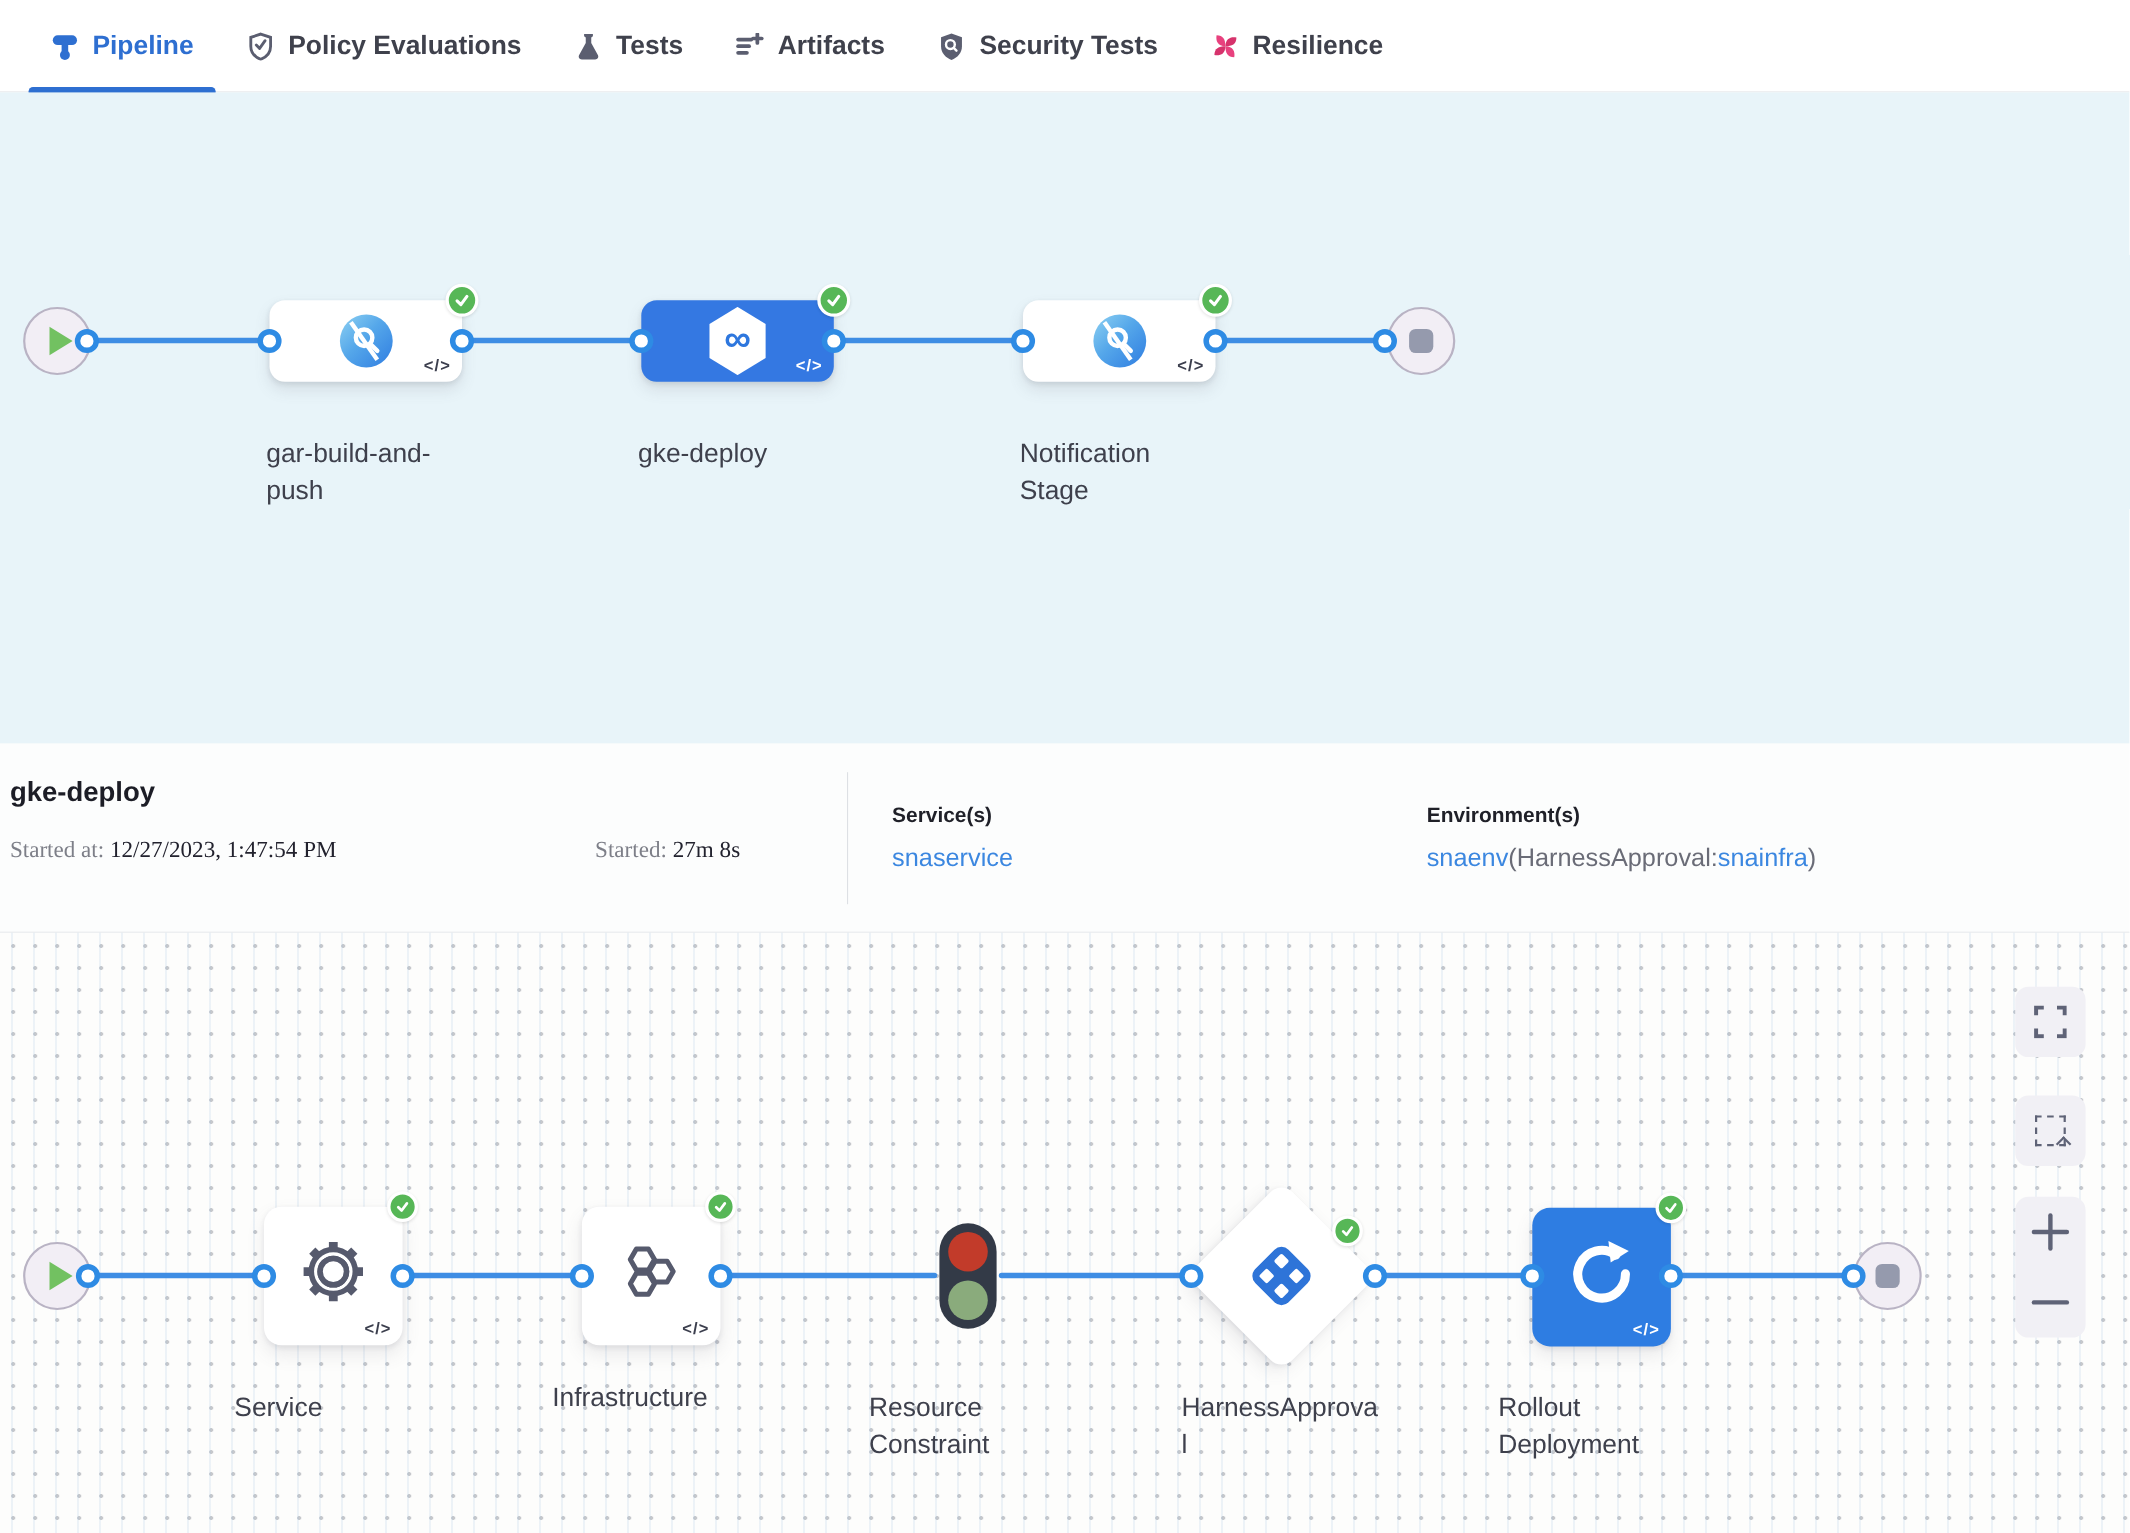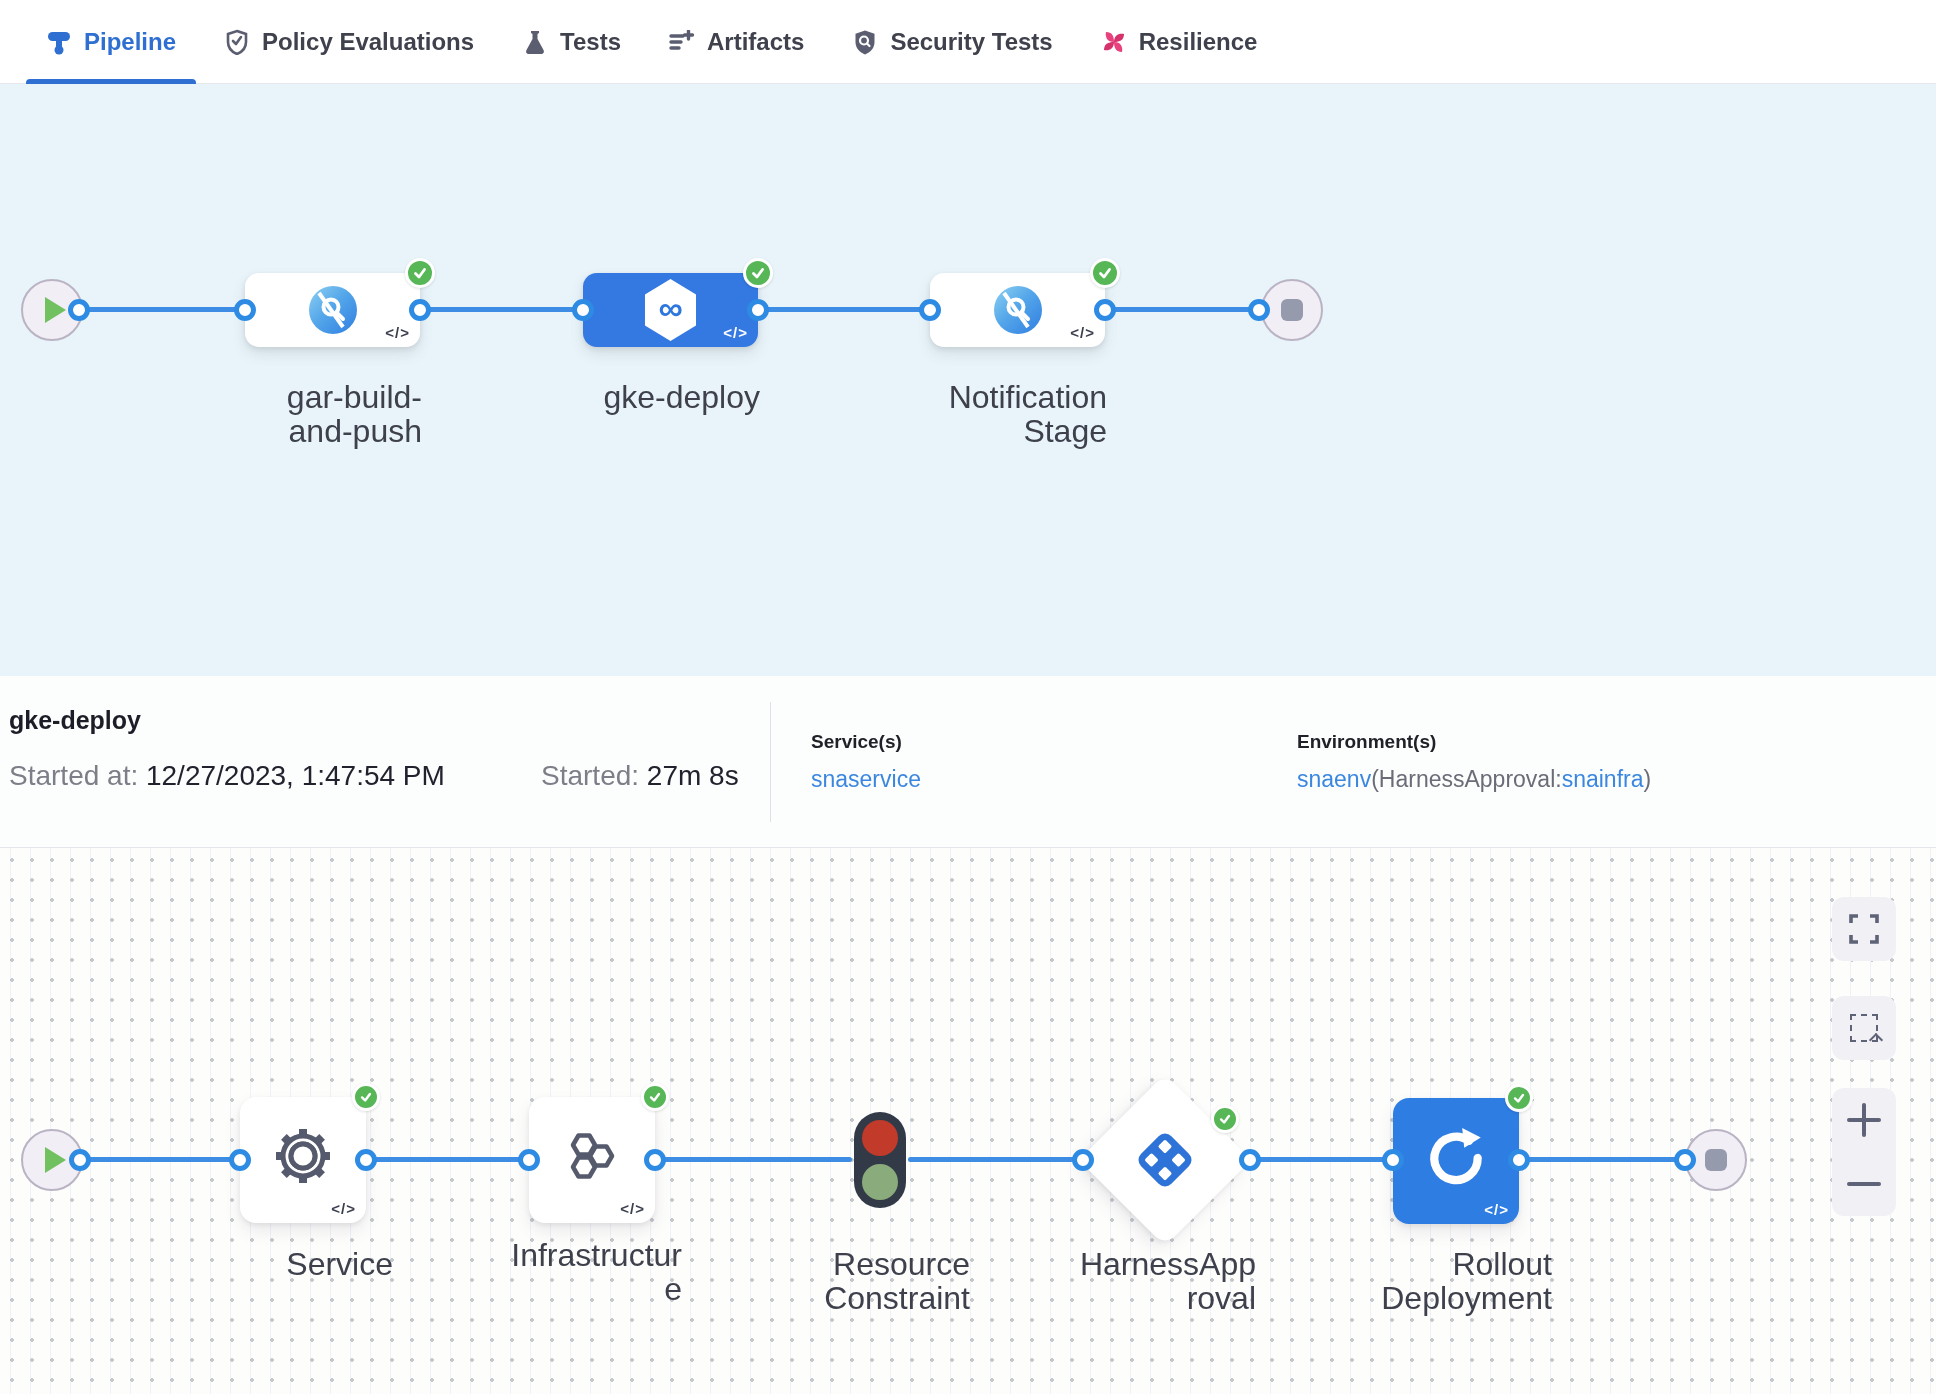--- a/index.html
+++ b/index.html
@@ -33,22 +33,22 @@
   .play-tri { width:0; height:0; border-top:13px solid transparent; border-bottom:13px solid transparent;
     border-left:21px solid #72c161; margin-left:6px; }
   .stop-sq { width:22px; height:22px; border-radius:6px; background:#959aad; }
   .badge { position:absolute; width:30px; height:30px; border-radius:50%; background:#57b757;
     border:3px solid #fff; display:flex; align-items:center; justify-content:center; z-index:5;
     box-shadow:0 1px 3px rgba(0,0,0,0.12); }
   .badge svg { display:block; }
   .codeglyph { position:absolute; right:10px; bottom:6px; font-size:15px; font-weight:700;
     color:#3c3f4e; letter-spacing:1px; }
   .codeglyph.light { color:#fff; }
-  .node-label { position:absolute; text-align:right; font-size:32px; color:#3e404c;
-    line-height:34px; word-wrap:break-word; }
+  .node-label { position:absolute; text-align:left; font-size:24px; color:#3e404c;
+    line-height:34px; word-wrap:break-word;margin-top:16px; }
 
   .stage-card { position:absolute; width:175px; height:74px; border-radius:14px; background:#fff;
     box-shadow:0 2px 5px rgba(40,41,61,.10), 0 7px 14px rgba(96,97,112,.14);
     display:flex; align-items:center; justify-content:center; cursor:pointer; }
   .stage-card.selected { background:#3478e2; }
 
   .ci-circle { width:48px; height:48px; border-radius:50%;
     background:linear-gradient(135deg,#8ed1f2 0%,#55a7ea 45%,#2f7de1 100%); position:relative; }
   .hexwrap { width:58px; height:62px; background:#fff; display:flex; align-items:center; justify-content:center;
     clip-path:polygon(50% 0%, 94% 25%, 94% 75%, 50% 100%, 6% 75%, 6% 25%); }
@@ -65,21 +65,21 @@
     display:flex; align-items:center; justify-content:center; cursor:pointer; }
   .diamond > * { transform:rotate(-45deg); }
 
   .traffic { position:absolute; width:52px; height:96px; border-radius:26px; background:#333a47; cursor:pointer; }
   .traffic .lamp { position:absolute; left:8px; width:36px; height:36px; border-radius:50%; }
   .traffic .red { top:8px; background:#c23b2a; }
   .traffic .green { top:52px; background:#8aab7c; }
 
   
   .details .title { position:absolute; left:9px; top:30px; font-size:25px; font-weight:700; color:#1c1d26; }
-  .details .meta { position:absolute; top:84px; font-size:28px; color:#22222e; }
+  .details .meta { position:absolute; top:84px; font-size:21px; color:#22222e;font-family:Liberation Serif, serif; }
   .details .meta .lbl { color:#7d7f88; }
   .details .vdiv { position:absolute; left:770px; top:26px; height:120px; width:1px; background:#dde0e4; }
   .kv-label { position:absolute; top:55px; font-size:19px; font-weight:700; color:#1f2028; }
   .kv-value { position:absolute; top:90px; font-size:23px; color:#3b87e0; cursor:pointer; }
   .kv-value .dim { color:#6a6c77; cursor:default; }
 
   
   .ctl { position:absolute; left:1832px; width:64px; background:#f1f0f5; border-radius:12px;
     display:flex; align-items:center; justify-content:center; cursor:pointer; }
   .marquee-box { width:28px; height:28px; border:2px dashed #5f6377; position:relative; }

